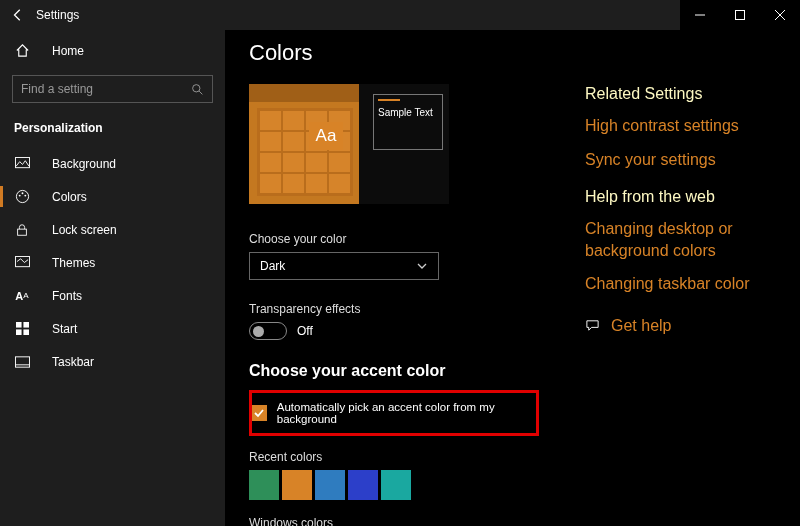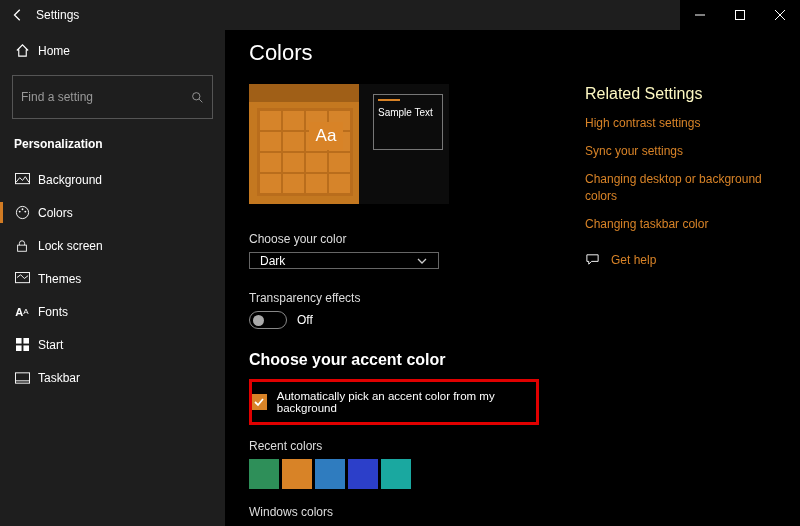--- a/index.html
+++ b/index.html
@@ -28,32 +28,32 @@
   .win-btn {
     width: 40px; height: 30px; display: flex; align-items: center; justify-content: center;
     color: #fff;
   }
   .body { flex: 1; display: flex; min-height: 0; }
   .sidebar {
     width: 225px; background: #1e1e1e; display: flex; flex-direction: column;
     padding-top: 4px;
   }
   .nav-row {
-    height: 33px; display: flex; align-items: center; gap: 8px;
+    height: 33px; display: flex; align-items: center; gap: 22px;
     padding: 0 14px; color: #fff; font-size: 12px;
     position: relative;
   }
   .nav-row.selected::before {
     content: ""; position: absolute; left: 0; top: 6px; bottom: 6px; width: 3px;
     background: #d17b23;
   }
   .nav-row .icon { width: 16px; height: 16px; display:flex; align-items:center; justify-content:center; color:#fff; }
   .search-wrap { padding: 8px 12px; }
   .search {
-    width: 100%; height: 44px; background: transparent; border: 1px solid #555;
+    width: 100%; height: 28px; background: transparent; border: 1px solid #555;
     display: flex; align-items: center; padding: 0 8px; color: #aaa;
   }
   .search input {
     flex:1; background: transparent; border: none; outline: none; color:#fff;
     font-size: 12px;
   }
   .search input::placeholder { color:#999; }
   .section-label {
     padding: 10px 14px 12px; color:#fff; font-size:12px; font-weight:600;
   }
@@ -88,21 +88,21 @@
     color:#fff; font-size:17px;
   }
   .preview .sample {
     position:absolute; right:6px; top:10px; width:70px; height:56px;
     border:1px solid #777; color:#fff; font-size:10px;
     padding:4px;
   }
   .preview .sample .bar { width:22px; height:2px; background:#d88327; margin-bottom:6px;}
   .label { font-size:12px; color:#ddd; margin-bottom:6px; }
   .select {
-    width:190px; height:17px; border:1px solid #666; display:flex; align-items:center;
+    width:190px; height:28px; border:1px solid #666; display:flex; align-items:center;
     justify-content:space-between; padding:0 10px; font-size:12px; background:#000;
     margin-bottom:22px;
   }
   .toggle-row { display:flex; align-items:center; gap:10px; margin-bottom:22px; }
   .toggle {
     width:38px; height:18px; border:1px solid #888; border-radius:10px;
     position:relative; background:#000;
   }
   .toggle .knob {
     width:11px; height:11px; border-radius:50%; background:#aaa;
@@ -113,21 +113,21 @@
     border:3px solid #e00000; padding:8px 0; display:flex; align-items:center; gap:10px;
     margin-bottom:14px; width:290px;
   }
   .checkbox {
     width:16px; height:16px; background:#d88327; display:flex; align-items:center; justify-content:center;
     color:#000; font-size:12px;
   }
   .swatches { display:flex; gap:3px; margin-bottom:16px; }
   .swatch { width:30px; height:30px; }
   .rightcol .rh { font-size:16px; color:#fef9c3; margin-bottom:12px; }
-  .rightcol a.link { display:block; color:#d88327; font-size:12px; margin-bottom:12px; text-decoration:none; line-height:1.35; }
+  .rightcol a.link { display:block; color:#d88327; font-size:16px; margin-bottom:12px; text-decoration:none; line-height:1.35; }
   .gethelp-row { display:flex; align-items:center; gap:10px; margin-top:20px; }
   .gethelp-row .gh-icon { width:16px; height:16px; color:#fff; }
   svg { display:block; }
 </style>
 </head>
 <body>
 
 <div class="window">
   <div class="titlebar">
     <div class="back">
@@ -312,20 +312,21 @@
         </div>
 
         <div class="label">Windows colors</div>
       </div>
 
       <div class="rightcol">
         <div class="rh">Related Settings</div>
         <a class="link">High contrast settings</a>
         <a class="link">Sync your settings</a>
 
+        <div class="rh" style="margin-top:18px">Help from the web</div>
         <a class="link">Changing desktop or background colors</a>
         <a class="link">Changing taskbar color</a>
 
         <div class="gethelp-row">
           <span class="gh-icon">
             <svg width="15" height="15" viewBox="0 0 16 16">
                 <path d="M2 3 h12 v7 h-7 l-3 3 v-3 h-2 z" stroke="#fff" fill="none"></path>
               </svg>
           </span>
           <a class="link" style="margin:0">Get help</a>

